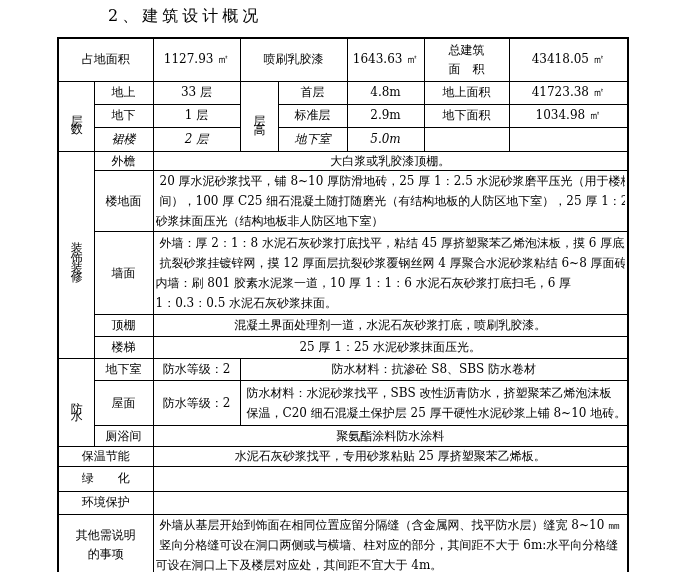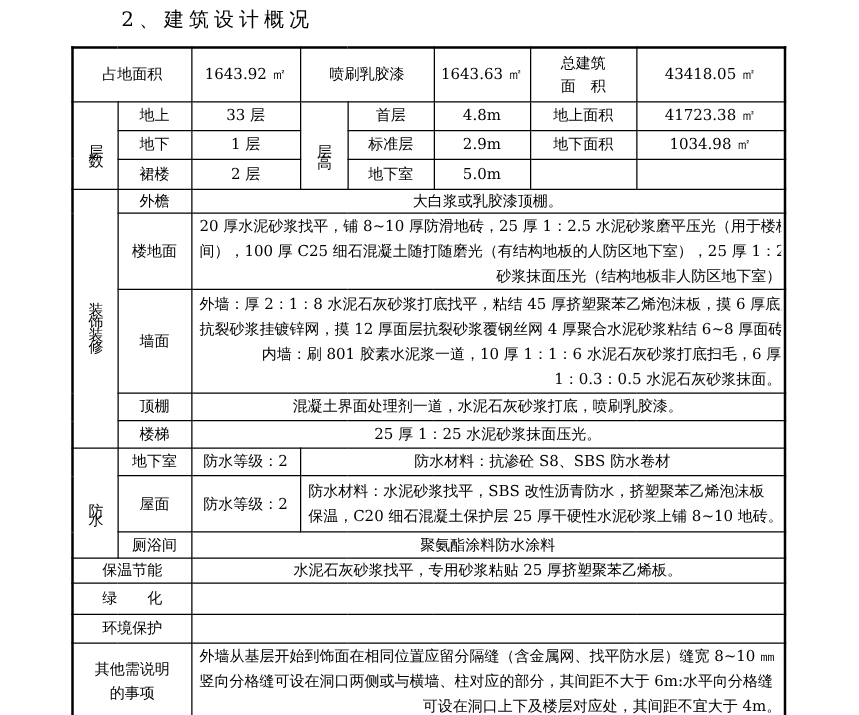--- a/index.html
+++ b/index.html
@@ -5,56 +5,56 @@
   * { box-sizing: border-box; }
   html, body { margin: 0; padding: 0; }
   body {
     width: 687px; height: 572px;
     background: #ffffff;
     color: #000000;
     font-family: "DejaVu Serif", serif;
   }
   .page { position: relative; width: 687px; height: 572px; overflow: hidden; }
   .doc-title {
-    position: absolute; left: 97px; top: 6px;
+    position: absolute; left: 108px; top: 6px;
     font-size: 16px; letter-spacing: 4px; white-space: nowrap;
   }
   table.main {
     position: absolute; left: 57px; top: 37px;
     width: 570px;
     border-collapse: collapse; table-layout: fixed;
     border: 2px solid #000;
   }
   td {
     border: 1px solid #000;
     font-size: 12px;
     text-align: center; vertical-align: middle;
     padding: 0 2px;
     overflow: hidden;
     line-height: 1.55;
   }
   
-  .h43 { height: 43px; } .h23 { height: 23px; } .h24 { height: 24px; }
+  .h43 { height: 43px; } .h23 { height: 23px; } .h24 { height: 24px; font-style: italic; }
   .h17 { height: 17px; } .h61 { height: 61px; } .h83 { height: 83px; }
   .h22 { height: 22px; margin-top: 40px; } .h45 { height: 45px; padding-left: 40px; } .h21 { height: 21px; }
   .h19 { height: 19px; } .h25 { height: 25px; } .h60 { height: 60px; }
   
   .vcell { padding: 0; }
   .vtext {
     display: inline-block;
     writing-mode: vertical-lr;
     text-orientation: upright;
     letter-spacing: 10px;
     line-height: 1.1;
   }
   .vtext.tight { letter-spacing: 7px; }
   
   .ln { white-space: nowrap; overflow: hidden; line-height: 20px; }
   .ln-l { text-align: left; padding-left: 4px; }
-  .ln-c { text-align: right; }
+  .ln-c { text-align: left; }
   .two-line div { line-height: 19px; }
   .grade-cell { white-space: nowrap; text-align: center; }
 </style>
 </head>
 <body>
 
 <div class="page">
 
   <div class="doc-title">2、建筑设计概况</div>
 
@@ -66,21 +66,21 @@
         <col style="width:38px">
       <col style="width:69px">
         <col style="width:77px">
         <col style="width:85px">
         <col style="width:119px">
     </colgroup>
 
     <tbody>
         <tr class="h43">
       <td colspan="2">占地面积</td>
-      <td>1643.92 ㎡</td>
+      <td>1127.93 ㎡</td>
       <td colspan="2">喷刷乳胶漆</td>
       <td>1643.63 ㎡</td>
       <td class="two-line">
         <div>总建筑</div>
         <div>面　积</div>
       </td>
       <td>43418.05 ㎡</td>
     </tr>
 
     <tr class="h23">

